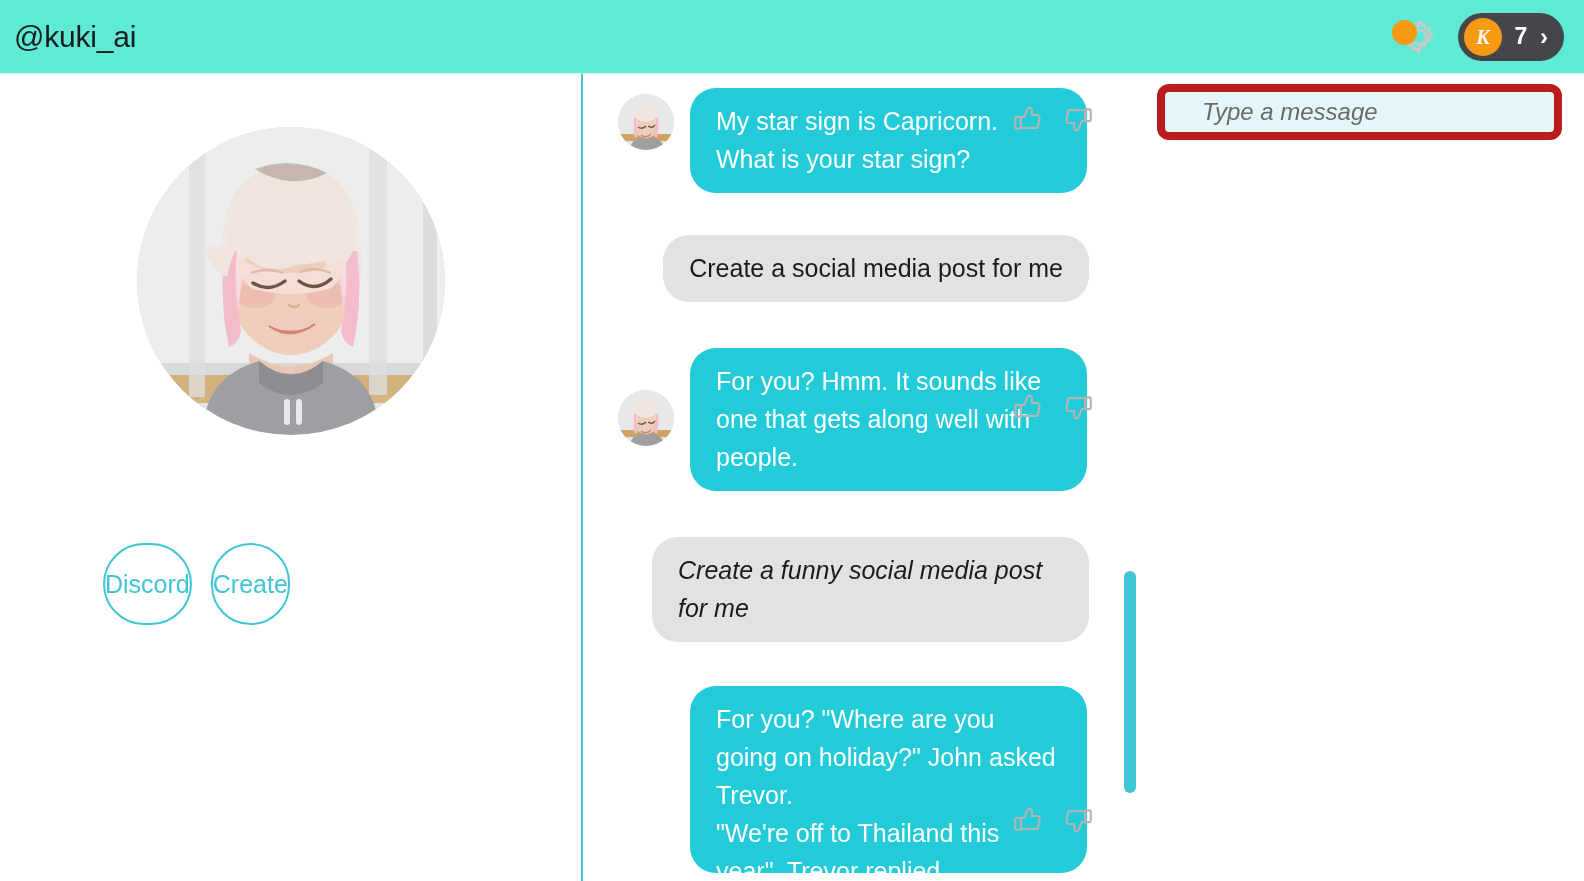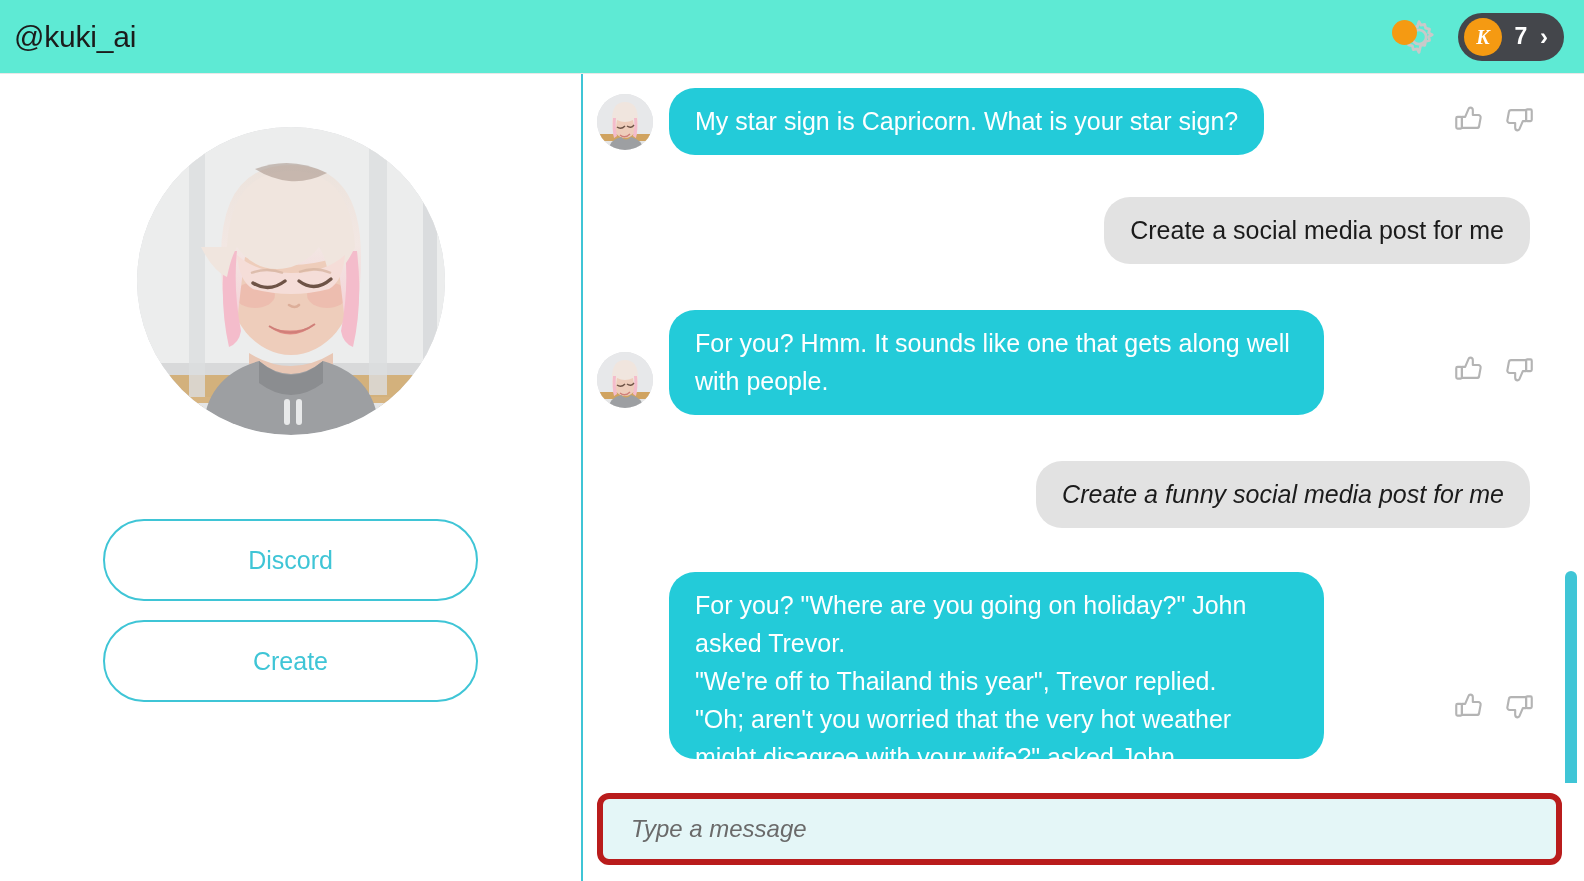--- a/index.html
+++ b/index.html
@@ -150,24 +150,24 @@
     border-radius: 50%;
     overflow: hidden;
     position: relative;
     background: #dedfe1;
     flex: 0 0 auto;
   }
 
   .avatar-large svg { display: block; width: 100%; height: 100%; }
 
   .sidebar-buttons {
-    margin-top: 84px;
+    margin-top: 108px;
     width: 375px;
     display: flex;
-    flex-direction: column;
+    flex-direction: row;
     gap: 19px;
   }
 
   .pill-button {
     height: 82px;
     border: 2px solid #3fc5d6;
     border-radius: 999px;
     background: #ffffff;
     color: #3fc5d6;
     font-size: 25px;
@@ -178,22 +178,23 @@
     cursor: pointer;
     user-select: none;
   }
 
   
   .chat {
     position: relative;
     flex: 1 1 auto;
     min-width: 0;
     display: flex;
-    flex-direction: column;
+    flex-direction: row;
     background: #ffffff;
+    margin-left: 21px;
   }
 
   .messages {
     position: relative;
     flex: 1 1 auto;
     overflow: hidden;
     padding: 14px 0 0 0;
   }
 
   .msg-row {
@@ -262,29 +263,29 @@
   .composer {
     position: relative;
     flex: 0 0 auto;
     padding: 10px 22px 16px 14px;
     background: #ffffff;
     z-index: 10;
   }
 
   .message-input {
     width: 100%;
-    height: 72px;
-    border: 6px solid #b91c1c;
+    height: 56px;
+    border: 8px solid #b91c1c;
     border-radius: 12px;
     background: #e4f6f7;
     font-size: 24px;
     font-style: italic;
     font-family: "Liberation Sans", sans-serif;
     color: #5b5b5b;
-    padding: 0 28px;
+    padding: 0 37px;
     outline: none;
   }
   .message-input::placeholder {
     color: #6a6a6a;
     font-style: italic;
     opacity: 1;
   }
 
   
   .scrollbar-track {

